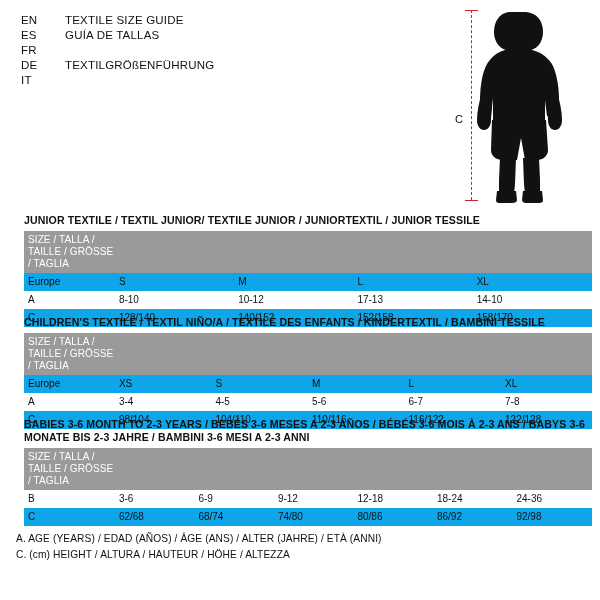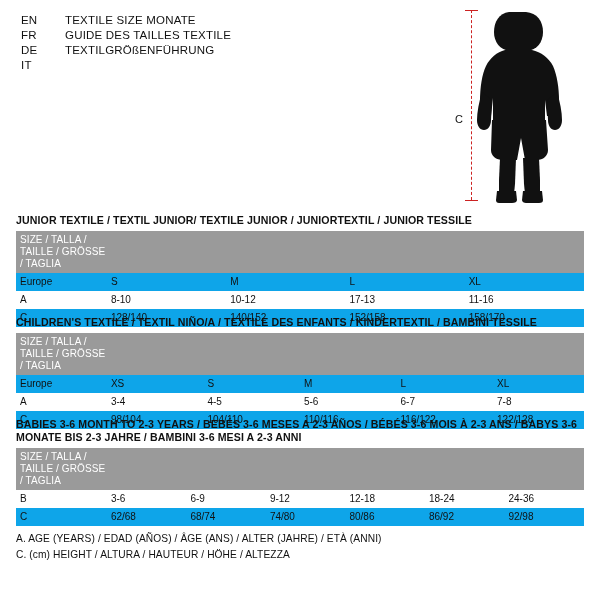--- a/index.html
+++ b/index.html
@@ -83,21 +83,21 @@
     width: 13px;
     height: 0;
     border-top: 1px solid #cc2222;
   }
   .tick-top { top: 2px; }
   .tick-bottom { top: 192px; }
 
   
   .section {
     position: absolute;
-    left: 16px;
+    left: 24px;
     width: 568px;
   }
   .section-title {
     font-size: 10.6px;
     font-weight: bold;
     color: #111;
     margin-bottom: 4px;
     letter-spacing: 0.1px;
     line-height: 13px;
   }
@@ -141,25 +141,28 @@
   }
 </style>
 </head>
 <body>
 
 <div class="page">
 
   <div class="header">
     <div class="header-row">
       <div class="lang-code">EN</div>
-      <div class="lang-title">TEXTILE SIZE MONATE</div>
+      <div class="lang-title">TEXTILE SIZE GUIDE</div>
+    </div>
+    <div class="header-row">
+      <div class="lang-code">ES</div>
+      <div class="lang-title">GUÍA DE TALLAS</div>
     </div>
     <div class="header-row">
       <div class="lang-code">FR</div>
-      <div class="lang-title">GUIDE DES TAILLES TEXTILE</div>
     </div>
     <div class="header-row">
       <div class="lang-code">DE</div>
       <div class="lang-title">TEXTILGRÖßENFÜHRUNG</div>
     </div>
     <div class="header-row">
       <div class="lang-code">IT</div>
     </div>
   </div>
 
@@ -215,21 +218,21 @@
           <td>S</td>
           <td>M</td>
           <td>L</td>
           <td>XL</td>
         </tr>
         <tr class="plain">
           <td>A</td>
           <td>8-10</td>
           <td>10-12</td>
           <td>17-13</td>
-          <td>11-16</td>
+          <td>14-10</td>
         </tr>
         <tr class="shade">
           <td>C</td>
           <td>128/140</td>
           <td>140/152</td>
           <td>152/158</td>
           <td>158/170</td>
         </tr>
       </tbody>
     </table>

